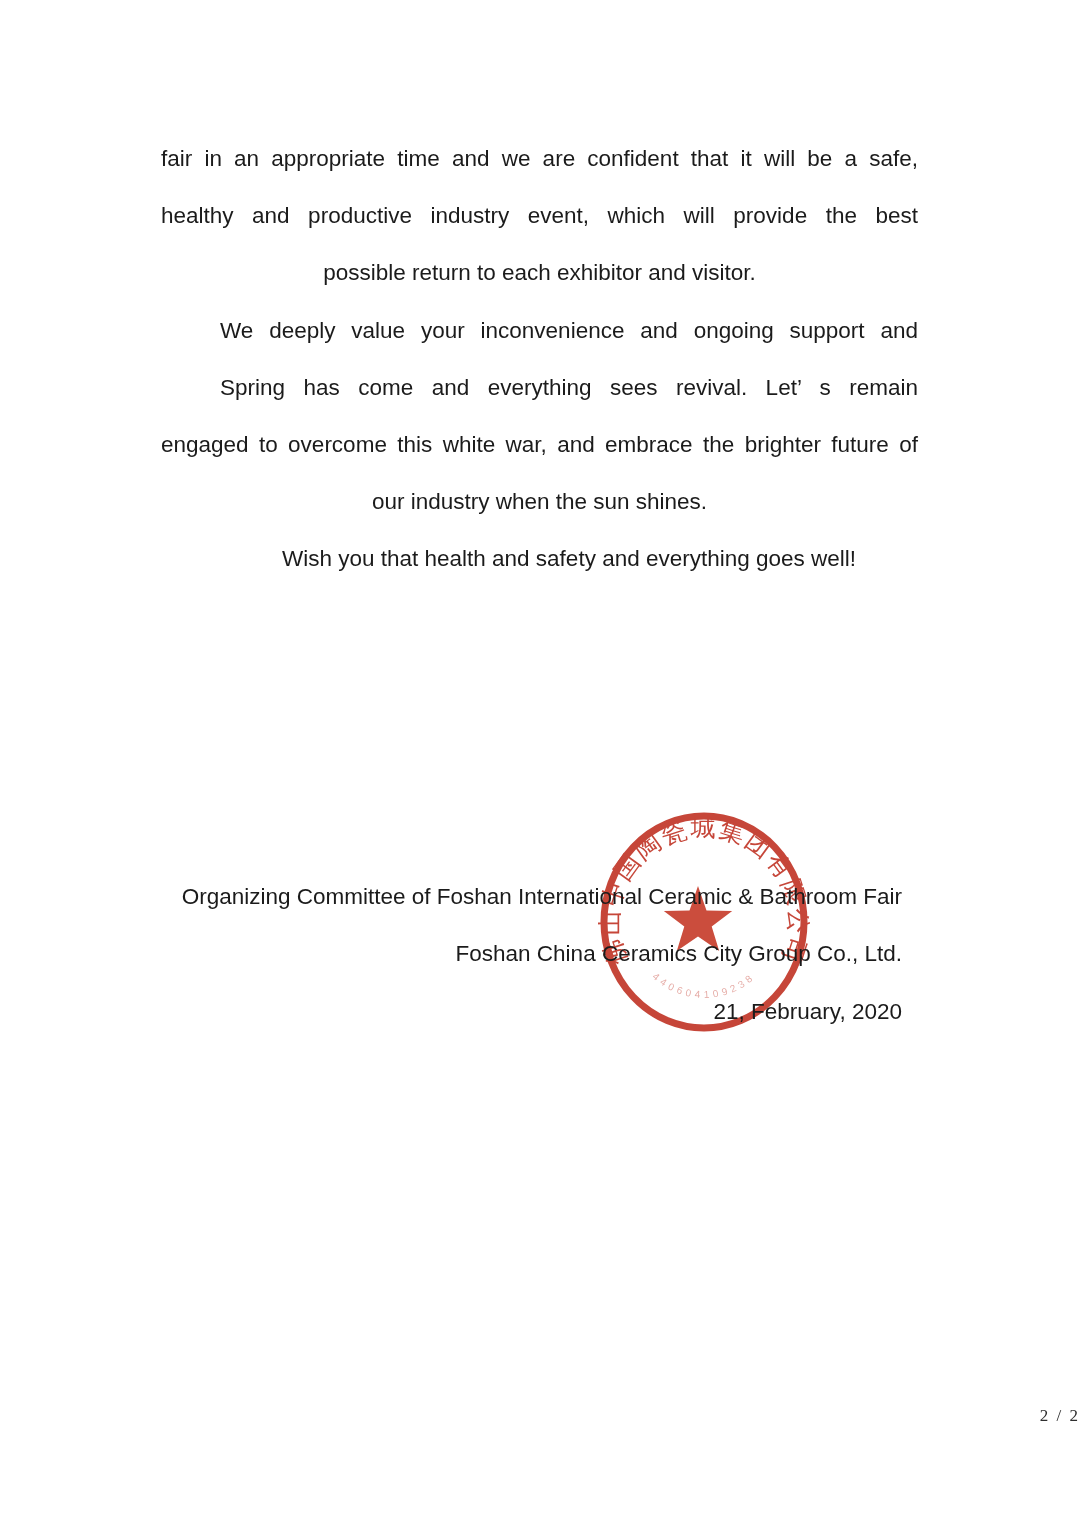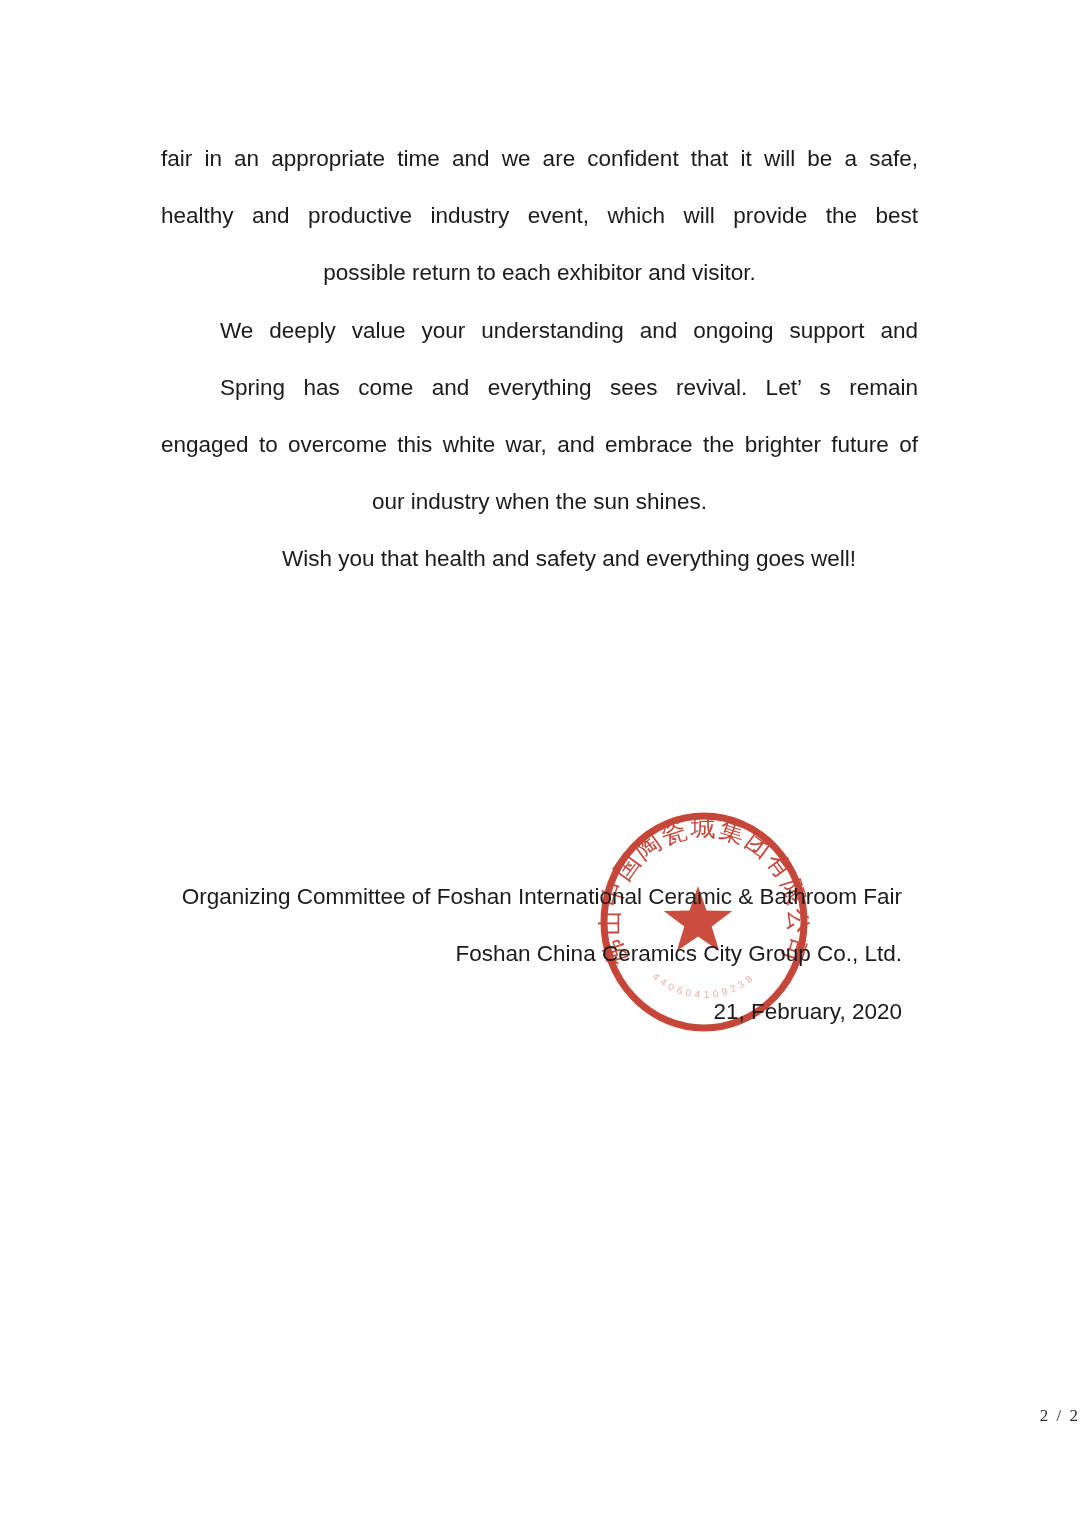--- a/index.html
+++ b/index.html
@@ -64,21 +64,21 @@
     z-index: 2;
   }
 </style>
 </head>
 <body>
 
 <div class="letter-body">
   <div class="body-line justify">fair in an appropriate time and we are confident that it will be a safe,</div>
   <div class="body-line justify">healthy and productive industry event, which will provide the best</div>
   <div class="body-line">possible return to each exhibitor and visitor.</div>
-  <div class="body-line justify indent">We deeply value your understanding and ongoing support and</div>
+  <div class="body-line justify indent">We deeply value your inconvenience and ongoing support and</div>
   <div class="body-line justify indent">Spring has come and everything sees revival. Let’ s remain</div>
   <div class="body-line justify">engaged to overcome this white war, and embrace the brighter future of</div>
   <div class="body-line">our industry when the sun shines.</div>
   <div class="body-line indent">Wish you that health and safety and everything goes well!</div>
 </div>
 
 <svg class="company-seal" viewBox="0 0 212 220" xmlns="http://www.w3.org/2000/svg">
   <defs>
     <path id="ring-text-arc" d="M 28.1,146.3 A 86,86 0 1 1 183.9,146.3" fill="none"></path>
     <path id="serial-arc" d="M 34.6,136 A 76,76 0 0 0 177.4,136" fill="none"></path>

